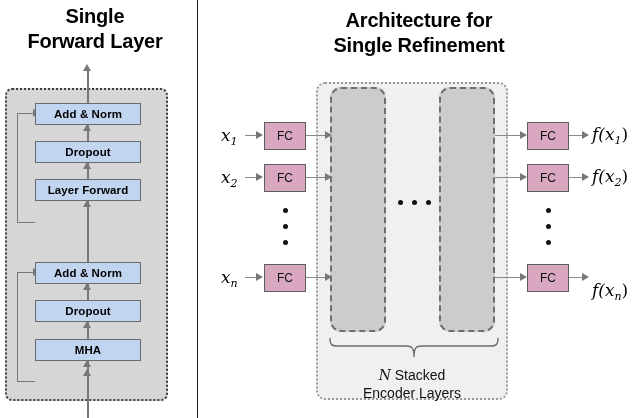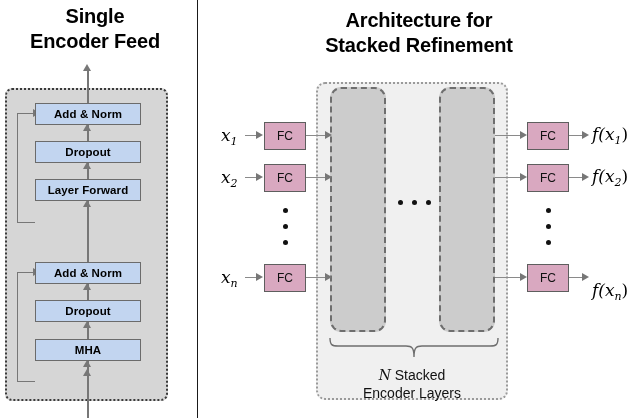--- a/index.html
+++ b/index.html
@@ -106,21 +106,21 @@
 </style>
 </head>
 <body>
 
 <div id="root">
 
   <div class="abs divider"></div>
 
   <div class="abs left-title ttl">
     <div>Single</div>
-    <div>Encoder Feed</div>
+    <div>Forward Layer</div>
   </div>
 
   <div class="abs grayPanel"></div>
 
   <div class="abs vline" style="left:87px;top:70px;height:33px;"></div>
   <div class="abs arrUpHead" style="left:83px;top:64px;"></div>
 
   <div class="abs vline" style="left:87px;top:375px;height:43px;"></div>
   <div class="abs arrUpHead" style="left:83px;top:369px;"></div>
 
@@ -150,21 +150,21 @@
 
   <div class="abs blk b-addnorm1">Add &amp; Norm</div>
   <div class="abs blk b-drop1">Dropout</div>
   <div class="abs blk b-ff">Layer Forward</div>
   <div class="abs blk b-addnorm2">Add &amp; Norm</div>
   <div class="abs blk b-drop2">Dropout</div>
   <div class="abs blk b-mha">MHA</div>
 
   <div class="abs right-title ttl">
     <div>Architecture for</div>
-    <div>Stacked Refinement</div>
+    <div>Single Refinement</div>
   </div>
 
   <div class="abs dottedPanel"></div>
 
   <div class="abs encCol enc1"></div>
   <div class="abs encCol enc2"></div>
 
   <div class="abs dot" style="left:398px;top:200px;"></div>
   <div class="abs dot" style="left:412px;top:200px;"></div>
   <div class="abs dot" style="left:426px;top:200px;"></div>

